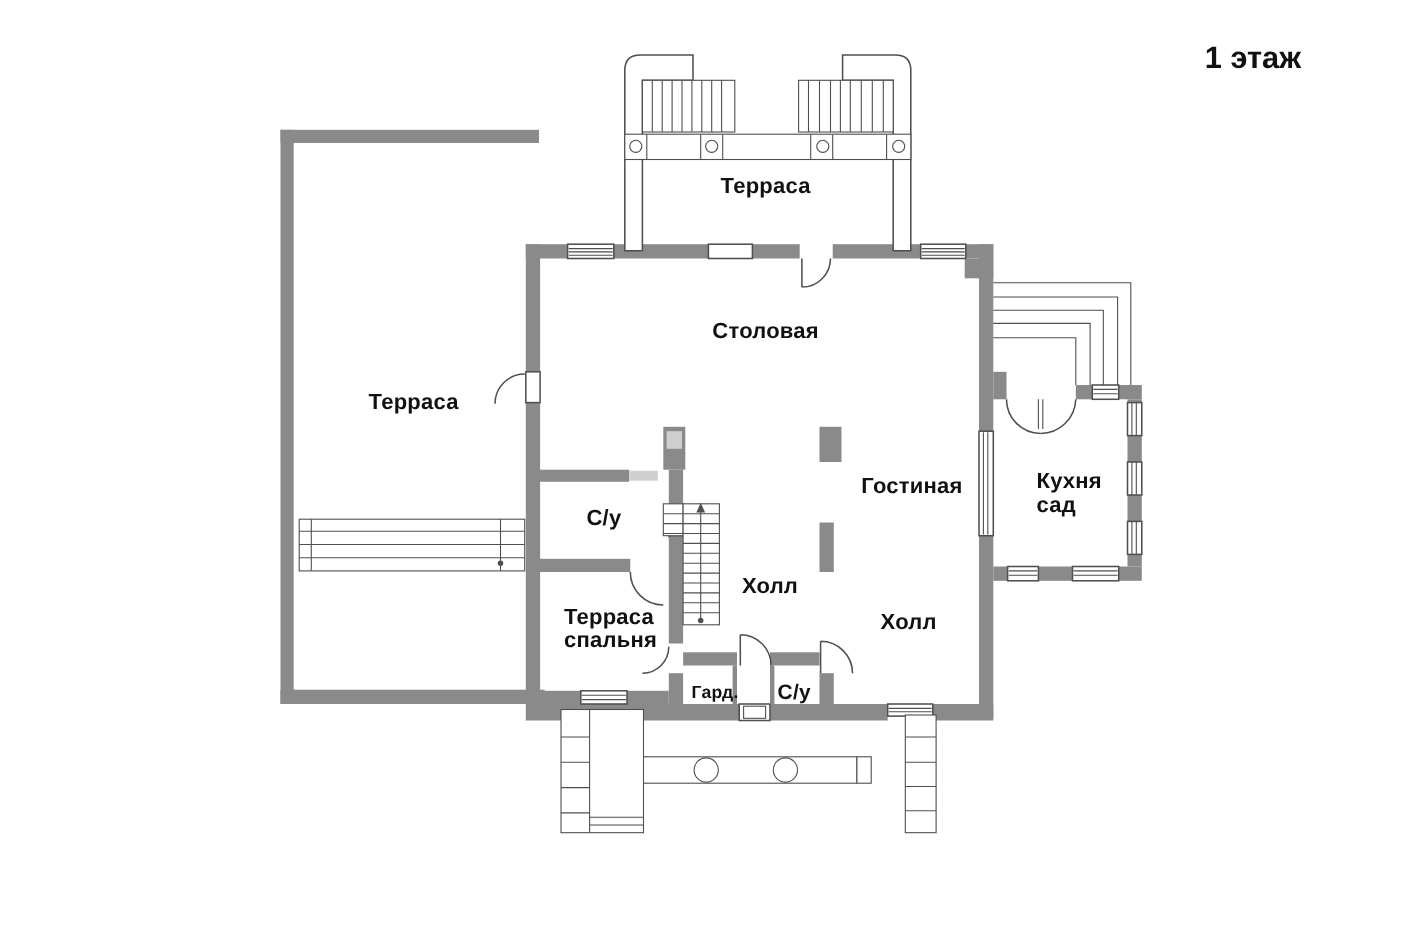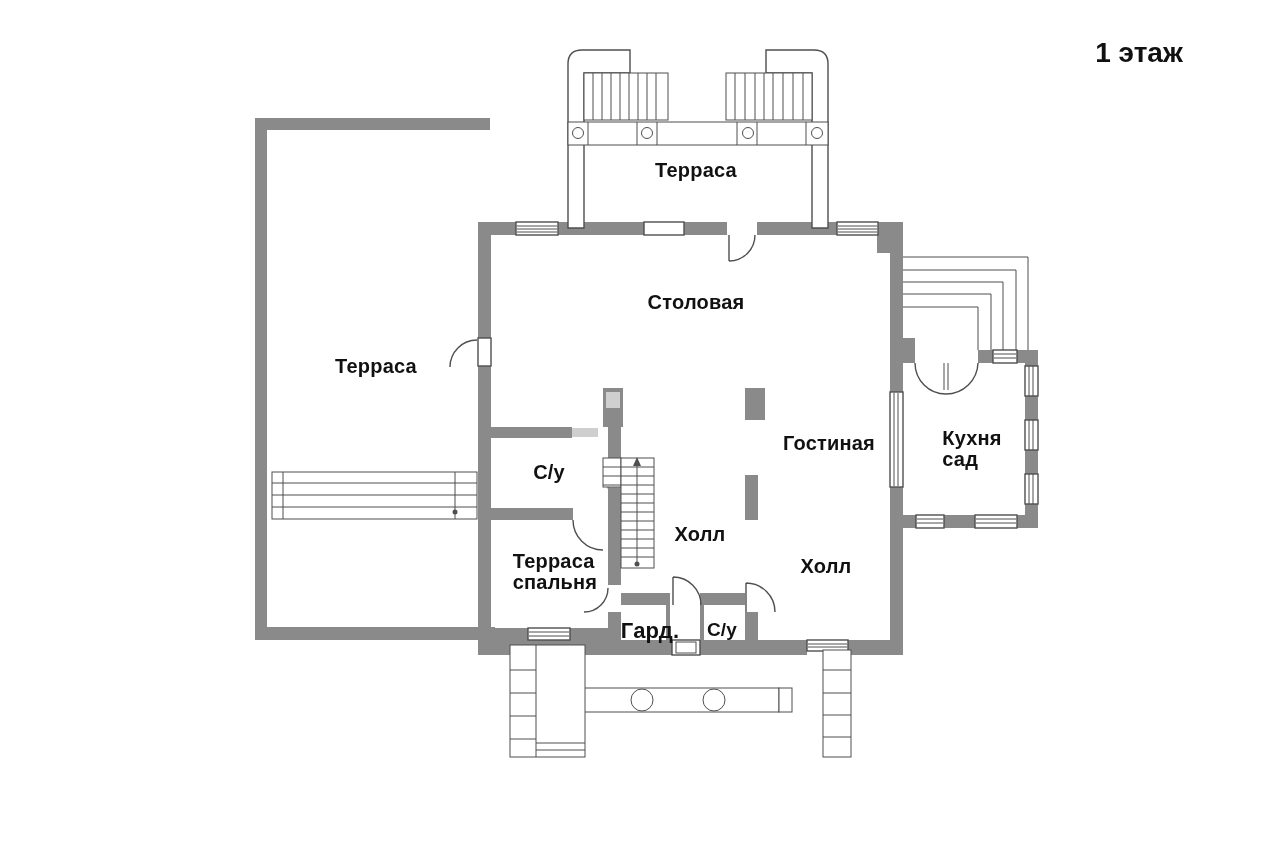--- a/index.html
+++ b/index.html
@@ -233,18 +233,18 @@
     <div class="room-label" style="left:376px;top:366px">Терраса</div>
     <div class="room-label" style="left:696px;top:302px">Столовая</div>
     <div class="room-label" style="left:829px;top:443px">Гостиная</div>
     <div class="room-label" style="left:972px;top:449px">Кухня
 сад</div>
     <div class="room-label" style="left:549px;top:472px">С/у</div>
     <div class="room-label" style="left:700px;top:534px">Холл</div>
     <div class="room-label" style="left:826px;top:566px">Холл</div>
     <div class="room-label" style="left:555px;top:572px">Терраса
 спальня</div>
-    <div class="room-label" style="left:650px;top:631px;font-size:22px">Гард.</div>
+    <div class="room-label" style="left:650px;top:631px;font-size:16px">Гард.</div>
     <div class="room-label" style="left:722px;top:630px;font-size:19px">С/у</div>
   </div>
 
   <div class="floor-title">1 этаж</div>
 </div>
 
 </body></html>

